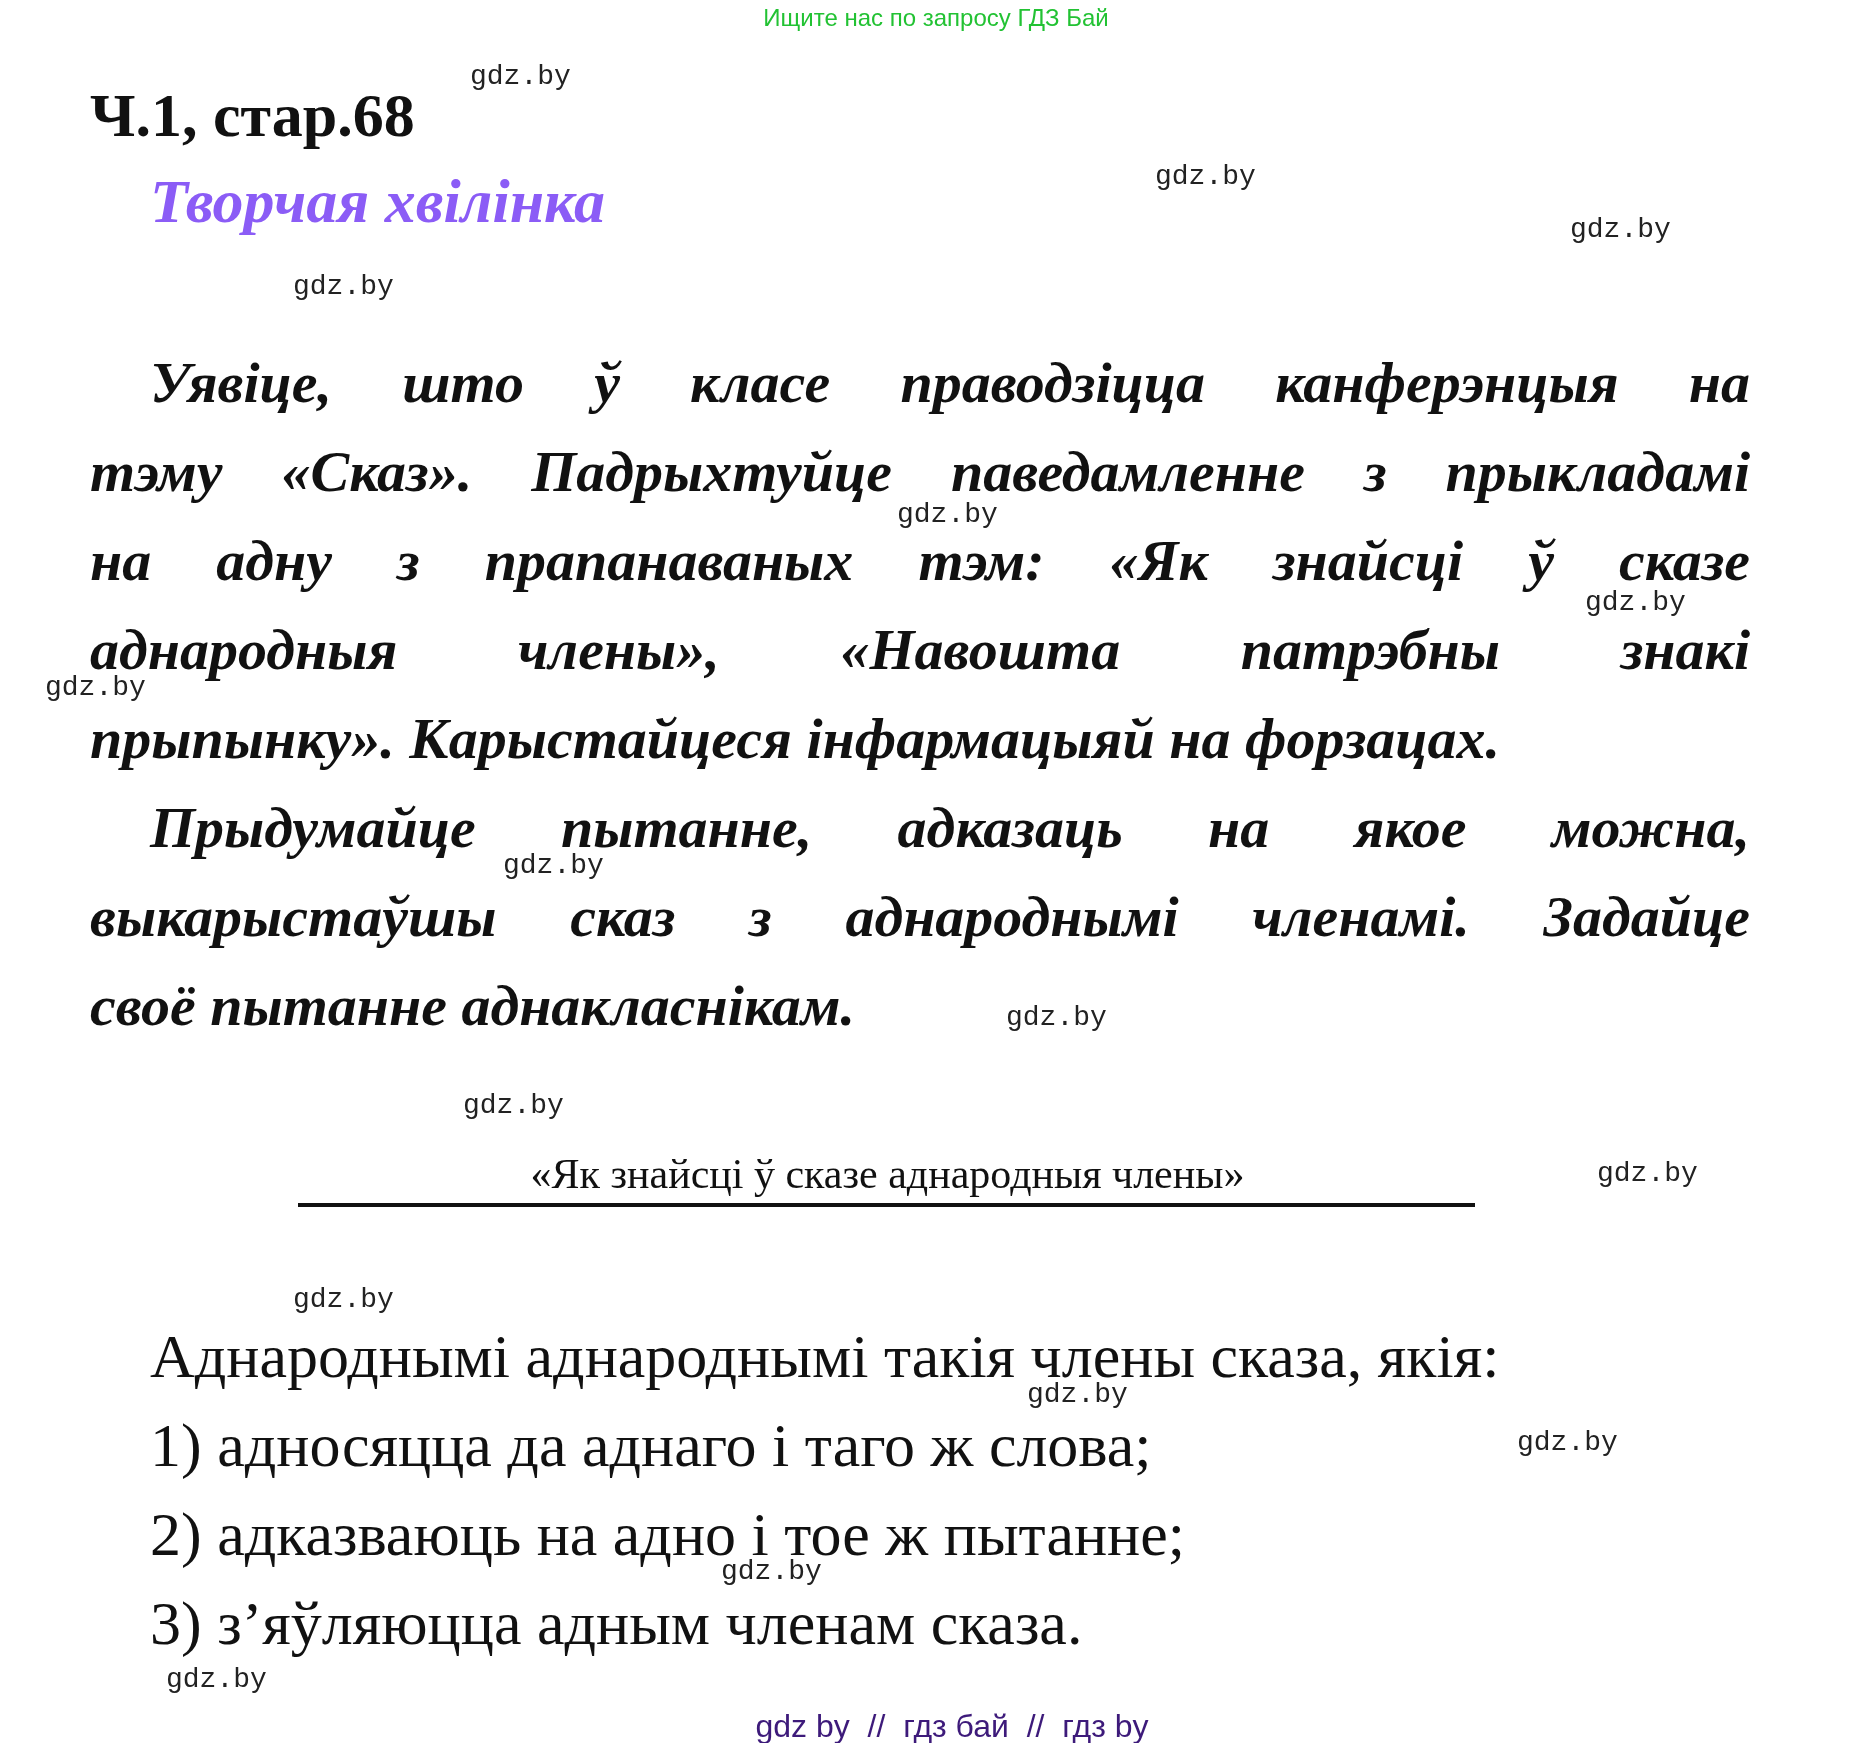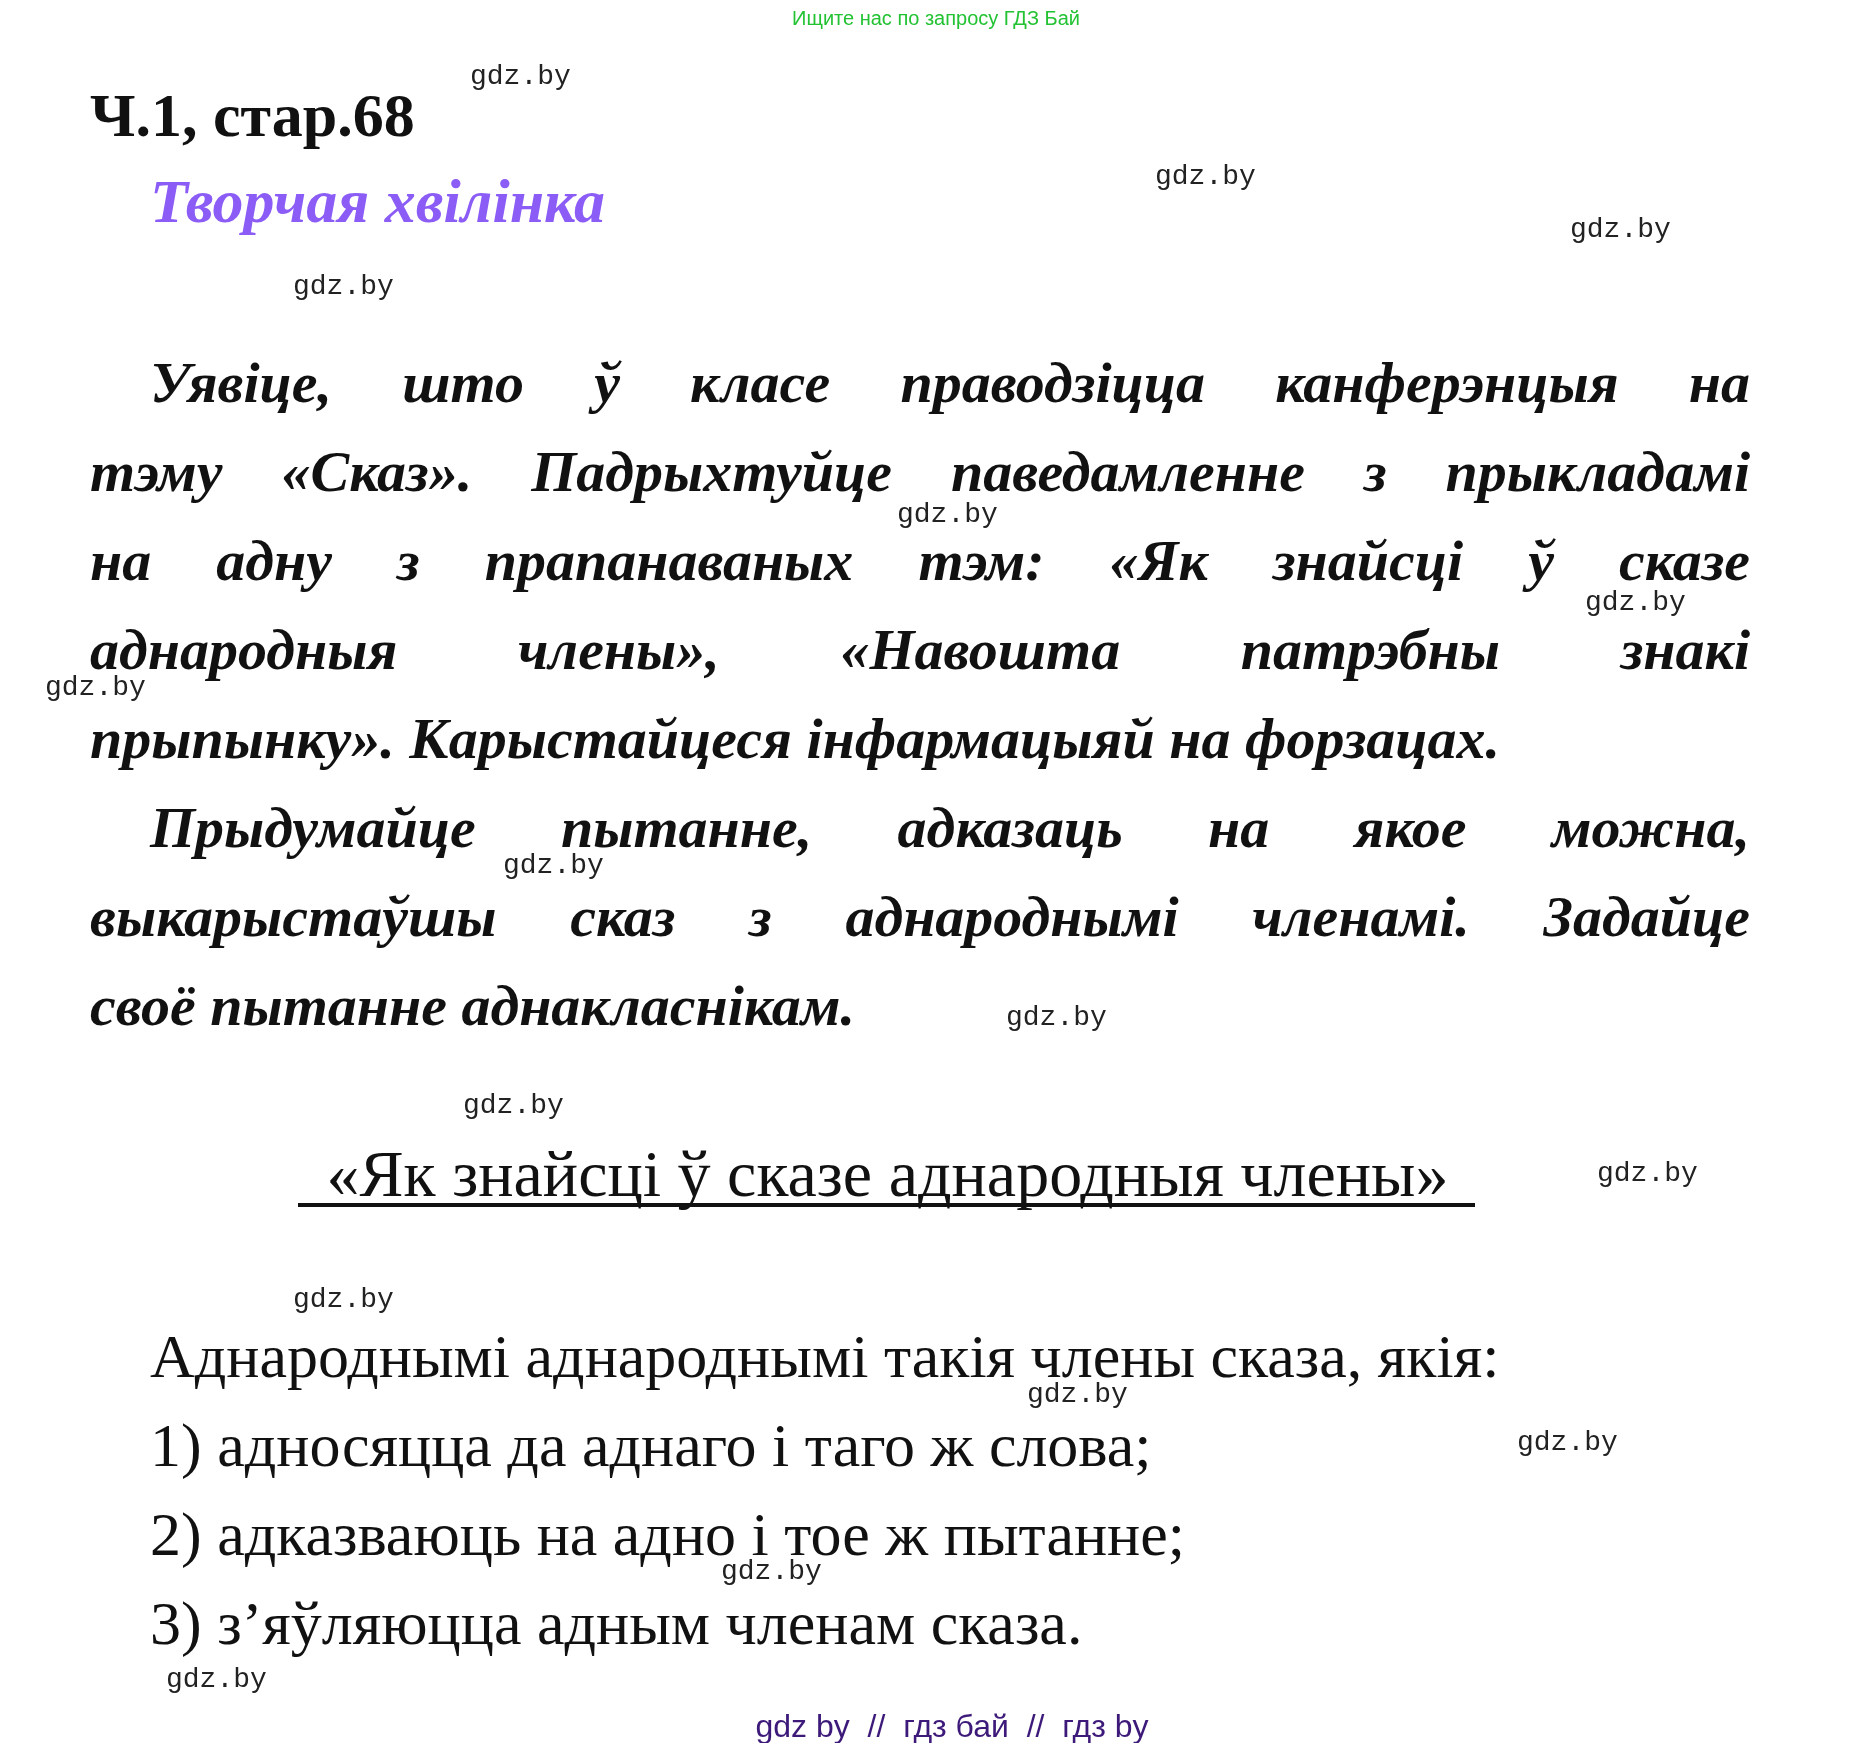--- a/index.html
+++ b/index.html
@@ -1,32 +1,32 @@
 <!DOCTYPE html>
 <html><head>
 <meta charset="utf-8">
 <style>
   html, body { margin: 0; padding: 0; background: #ffffff; }
   body { width: 1872px; height: 1743px; position: relative; overflow: hidden; }
   .abs { position: absolute; }
   .promo { left: 0; width: 1872px; top: 0; text-align: center; color: #22c233;
-           font-family: "Liberation Sans", sans-serif; font-size: 20px; line-height: 36px; }
+           font-family: "Liberation Sans", sans-serif; font-size: 24px; line-height: 36px; }
   .wm { font-family: Liberation Mono, monospace; font-size: 28px; color: #222222; line-height: 30px; white-space: nowrap; }
   .page-title { left: 90px; top: 80px; font-family: "Liberation Serif", serif; font-weight: bold;
                 font-size: 62px; line-height: 70px; color: #111; white-space: nowrap; }
   .section-title { left: 150px; top: 165px; font-family: "Liberation Serif", serif; font-weight: bold; font-style: italic;
                    font-size: 62px; line-height: 72px; color: #8b5cf6; white-space: nowrap; }
   .task { left: 90px; width: 1660px; font-family: "Liberation Serif", serif; font-weight: bold; font-style: italic;
           font-size: 58px; line-height: 89px; color: #111; text-align: justify; margin: 0; }
   .task .line { display: block; text-align: justify; text-align-last: justify; height: 89px; white-space: nowrap; }
   .task .line.last { text-align-last: left; }
   .task .line.indent { padding-left: 60px; }
   .line-inner { display: inline-block; width: 100%; text-align: justify; text-align-last: justify; white-space: normal; }
   .answer-heading { left: 300px; width: 1175px; top: 1140px; font-family: "Liberation Serif", serif;
-                    font-size: 66px; line-height: 68px; color: #111; text-align: center; white-space: nowrap; }
+                    font-size: 42px; line-height: 68px; color: #111; text-align: center; white-space: nowrap; }
   .underline { left: 298px; top: 1203px; width: 1177px; height: 4px; background: #111; }
   .answer { left: 150px; font-family: "Liberation Serif", serif; font-size: 62px; line-height: 89px; color: #111; white-space: nowrap; }
   .footer { left: 16px; width: 1872px; top: 1708px; text-align: center; color: #3d1a7a;
             font-family: "Liberation Sans", sans-serif; font-size: 32px; line-height: 36px; white-space: pre; }
 </style>
 </head>
 <body>
 
 <div class="abs promo">Ищите нас по запросу ГДЗ Бай</div>
 

